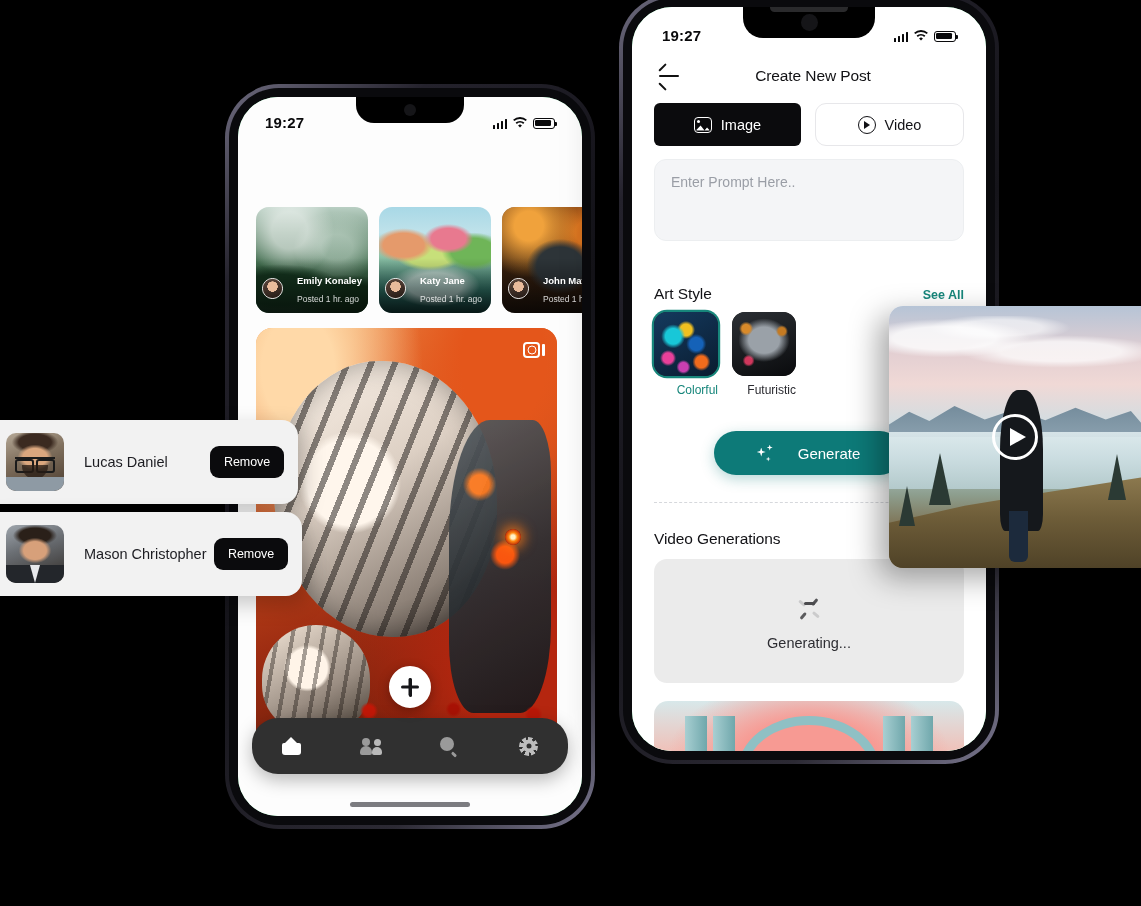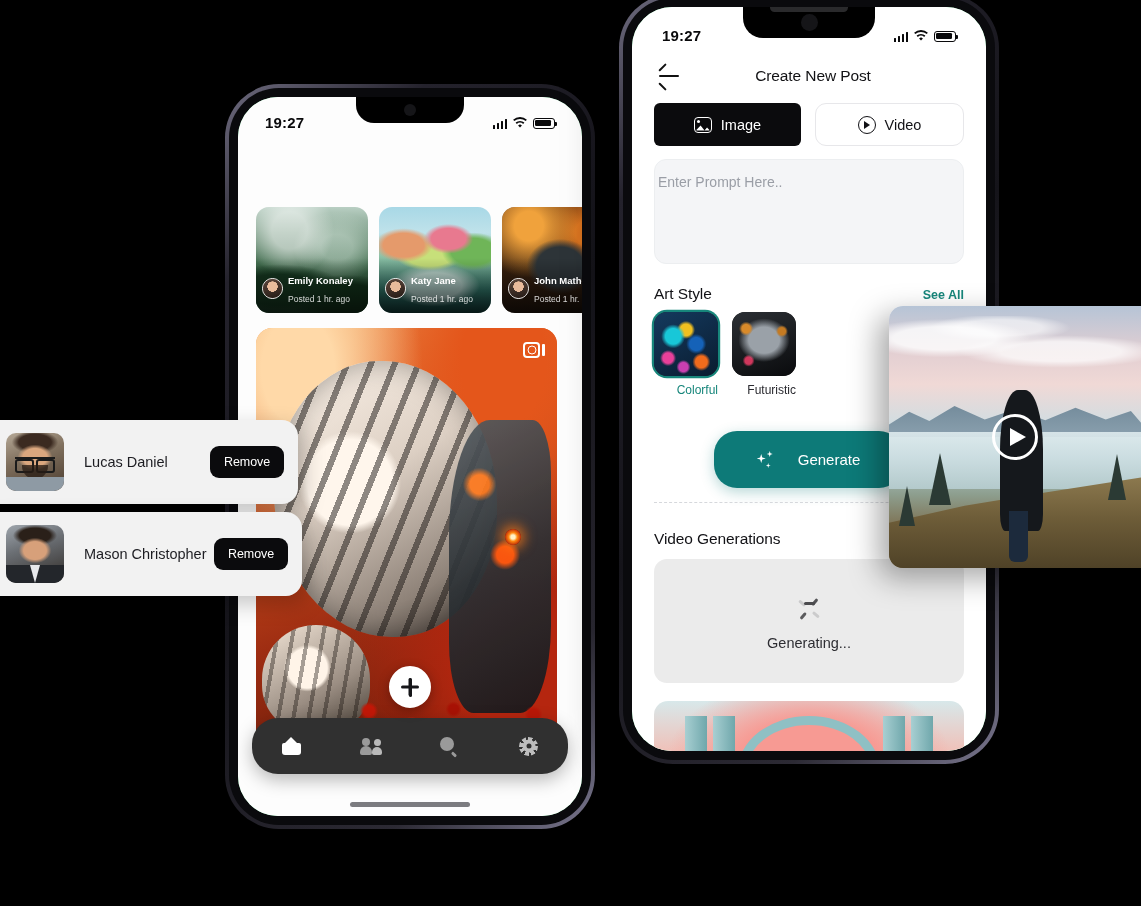--- a/index.html
+++ b/index.html
@@ -145,21 +145,21 @@
   .story {
     position: relative; flex: 0 0 112px; height: 106px;
     border-radius: 13px; overflow: hidden;
   }
   .story .scrim {
     position:absolute; left:0; right:0; bottom:0; height: 52%;
     background: linear-gradient(to top, rgba(0,0,0,.62), rgba(0,0,0,0));
   }
   .story .meta {
     position: absolute; left: 6px; right: 4px; bottom: 7px;
-    display: flex; align-items: center; gap: 5px;
+    display: flex; align-items: center; gap: 14px;
   }
   .story .sav {
     width: 21px; height: 21px; border-radius: 50%; border: 1.6px solid #fff;
     flex: 0 0 auto; overflow: hidden; background:#4a3a32; position: relative;
   }
   .story .sav .f {
     position:absolute; inset:0;
     background: radial-gradient(circle at 50% 40%, #e9bb9b 0 34%, rgba(233,187,155,0) 36%),
                 linear-gradient(165deg,#5c463b,#241a15);
   }
@@ -367,23 +367,23 @@
   .seg.off { background: #fff; color: #121216; border: 1.3px solid #e7e7ea; }
   .ic-image { width:18px; height:16px; position:relative; border:1.8px solid currentColor; border-radius:4px; }
   .ic-image .sun { position:absolute; left:2px; top:2px; width:3.6px; height:3.6px; border-radius:50%; background: currentColor; }
   .ic-image .hill { position:absolute; left:1px; right:1px; bottom:1px; height:6px;
     background: currentColor; border-radius: 6px 2px 2px 2px; clip-path: polygon(0 100%, 34% 16%, 62% 100%, 80% 52%, 100% 100%); }
   .ic-play { width:18px; height:18px; border:1.8px solid currentColor; border-radius:50%; position:relative; }
   .ic-play:after{ content:''; position:absolute; left:5.4px; top:4.2px; width:0; height:0;
     border-left: 6.2px solid currentColor; border-top: 4.2px solid transparent; border-bottom: 4.2px solid transparent; }
 
   .prompt-box {
-    position: absolute; top: 152px; left: 22px; right: 22px; height: 105px;
+    position: absolute; top: 152px; left: 22px; right: 22px; height: 82px;
     background: #f4f5f7; border: 1px solid #eceef0; border-radius: 12px;
-    padding: 14px 3px;
+    padding: 14px 16px;
   }
   .prompt-ph { font-size: 14px; color: #9a9ea6; }
 
   .sec-row {
     position: absolute; left: 22px; right: 22px; display: flex; align-items: baseline; justify-content: space-between;
   }
   #art-style-row { top: 278px; }
   .sec-title { font-size: 15.5px; font-weight: 500; color: #121216; letter-spacing: -.1px; }
   .see-all { font-size: 12.5px; font-weight: 600; color: #17867b; }
 
@@ -418,21 +418,21 @@
   }
   .th-real { position:absolute; inset:0;
     background:
       radial-gradient(ellipse 70% 34% at 50% 16%, #f6c9bd 0 60%, rgba(246,201,189,0) 100%),
       radial-gradient(ellipse 44% 40% at 52% 46%, #d44a70 0 58%, rgba(212,74,112,0) 100%),
       radial-gradient(ellipse 20% 26% at 50% 72%, #e2738e 0 60%, rgba(226,115,142,0) 100%),
       linear-gradient(175deg,#f3cfc2 0%, #e8a59b 42%, #c9928a 74%, #8e7f7c 100%);
   }
 
   .gen-btn {
-    position: absolute; top: 424px; left: 82px; width: 188px; height: 57px;
+    position: absolute; top: 424px; left: 82px; width: 188px; height: 44px;
     border-radius: 23px; background: #0d7a78; color: #fff;
     display: flex; align-items: center; justify-content: center; gap: 25px;
     font-size: 15px; font-weight: 500;
     box-shadow: 0 4px 14px rgba(13,122,120,.30);
   }
   .spark { position: relative; width: 17px; height: 17px; }
   .spark b, .spark i {
     position: absolute; background: #fff; display: block;
   }
   .spark .s1 { left: 1px; top: 3px; width: 9px; height: 9px;

